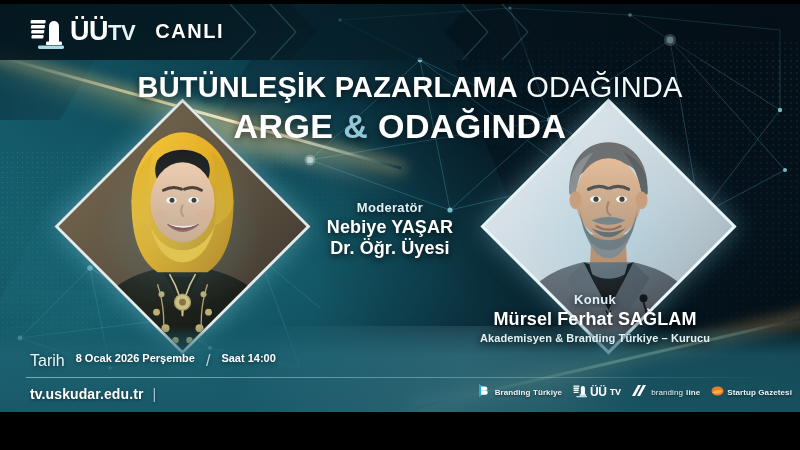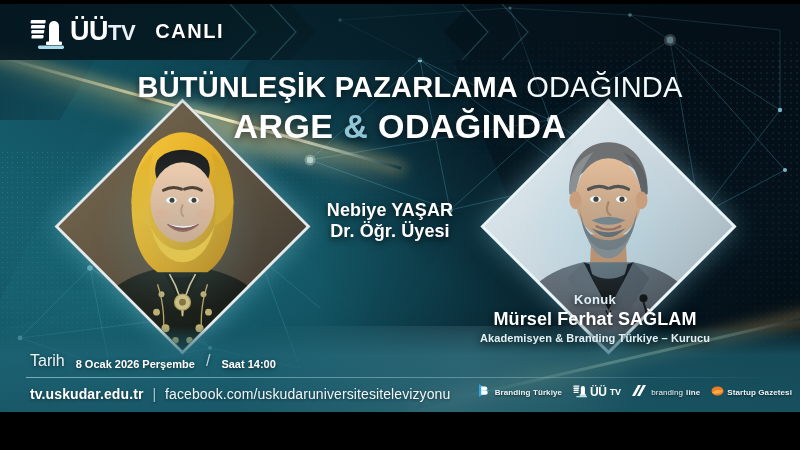--- a/index.html
+++ b/index.html
@@ -109,21 +109,21 @@
   .credR{left:430px;top:292px;width:330px;}
 
   
   .band{position:absolute;left:0;bottom:4px;width:800px;height:86px;z-index:28;
     background:linear-gradient(180deg, rgba(22,86,101,.0) 0%, rgba(25,92,107,.38) 12%, rgba(30,100,116,.72) 34%, rgba(27,92,108,.85) 100%);}
   .band-sheen{position:absolute;left:0;bottom:4px;width:800px;height:86px;z-index:29;
     background:linear-gradient(100deg, rgba(255,255,255,0) 30%, rgba(210,240,250,.10) 58%, rgba(255,255,255,0) 80%);}
   .hr{position:absolute;left:26px;bottom:38px;width:748px;height:1px;z-index:31;
     background:linear-gradient(90deg,rgba(200,235,245,.55),rgba(200,235,245,.30) 65%,rgba(200,235,245,0));}
 
-  .daterow{position:absolute;left:30px;bottom:46px;z-index:32;display:flex;align-items:flex-end;gap:11px;
+  .daterow{position:absolute;left:30px;bottom:46px;z-index:32;display:flex;align-items:flex-start;gap:11px;
     text-shadow:0 1px 4px rgba(0,0,0,.55);}
   .d-lab{font-size:16px;color:#eaf6fa;font-weight:normal;}
   .d-val{font-size:11px;color:#ffffff;font-weight:bold;}
   .d-sep{font-size:16px;color:#b6d7e2;}
 
   .urlrow{position:absolute;left:30px;bottom:14px;z-index:32;display:flex;align-items:center;gap:9px;
     text-shadow:0 1px 3px rgba(0,0,0,.5);}
   .u-main{font-size:14px;font-weight:bold;color:#ffffff;letter-spacing:.1px;}
   .u-sep{font-size:14px;color:#aacdda;}
   .u-fb{font-size:14px;color:#eef8fb;letter-spacing:.1px;}
@@ -420,20 +420,21 @@
 
         <path d="M108,118 q17,-7 34,0 q-17,9 -34,0 Z" fill="#75767a"></path>
 
         <circle cx="160" cy="196" r="4" fill="#141618"></circle>
         <path d="M160,200 q6,16 2,34" stroke="#1b1d20" stroke-width="2" fill="none"></path>
       </svg>
     </div>
   </div>
 
   <div class="credit credL">
+    <div class="cred-role">Moderatör</div>
     <div class="cred-name">Nebiye YAŞAR</div>
     <div class="cred-name">Dr. Öğr. Üyesi</div>
   </div>
 
   <div class="credit credR">
     <div class="cred-role">Konuk</div>
     <div class="cred-name">Mürsel Ferhat SAĞLAM</div>
     <div class="cred-sub">Akademisyen &amp; Branding Türkiye – Kurucu</div>
   </div>
 
@@ -444,21 +445,20 @@
   <div class="daterow">
     <span class="d-lab">Tarih</span>
     <span class="d-val">8 Ocak 2026 Perşembe</span>
     <span class="d-sep">/</span>
     <span class="d-val">Saat 14:00</span>
   </div>
 
   <div class="urlrow">
     <span class="u-main">tv.uskudar.edu.tr</span>
     <span class="u-sep">|</span>
-    <span class="u-fb">facebook.com/uskudaruniversitesitelevizyonu</span>
   </div>
 
   <div class="sponsors">
 
     <span class="sp">
       <span>
         <svg width="14" height="15" viewBox="0 0 14 15">
           <path d="M1,1 L1,14 L11,7.5 Z" fill="#2aa7e0"></path>
           <path d="M3.2,3.4 L7.2,3.4 a2,2 0 0 1 0,4 L3.2,7.4 Z" fill="#ffffff"></path>
           <path d="M3.2,7.6 L7.6,7.6 a2.1,2.1 0 0 1 0,4.2 L3.2,11.8 Z" fill="#ffffff"></path>

